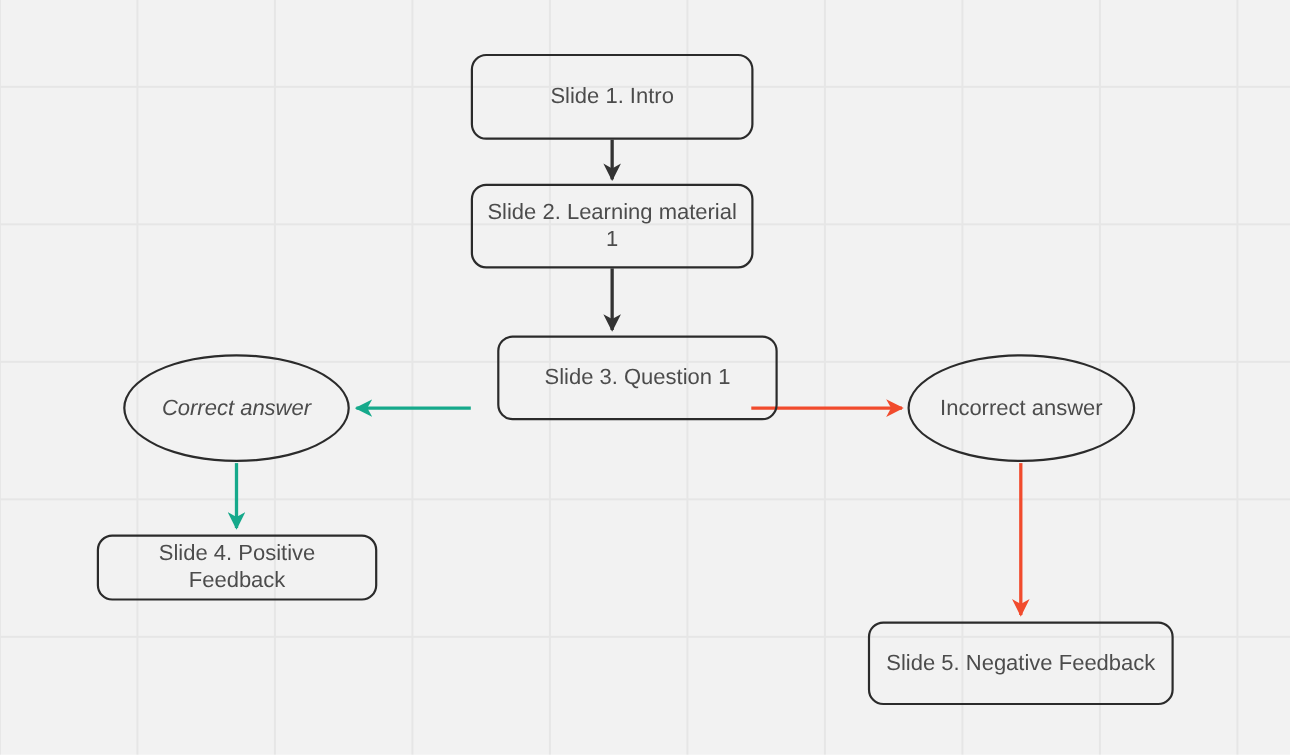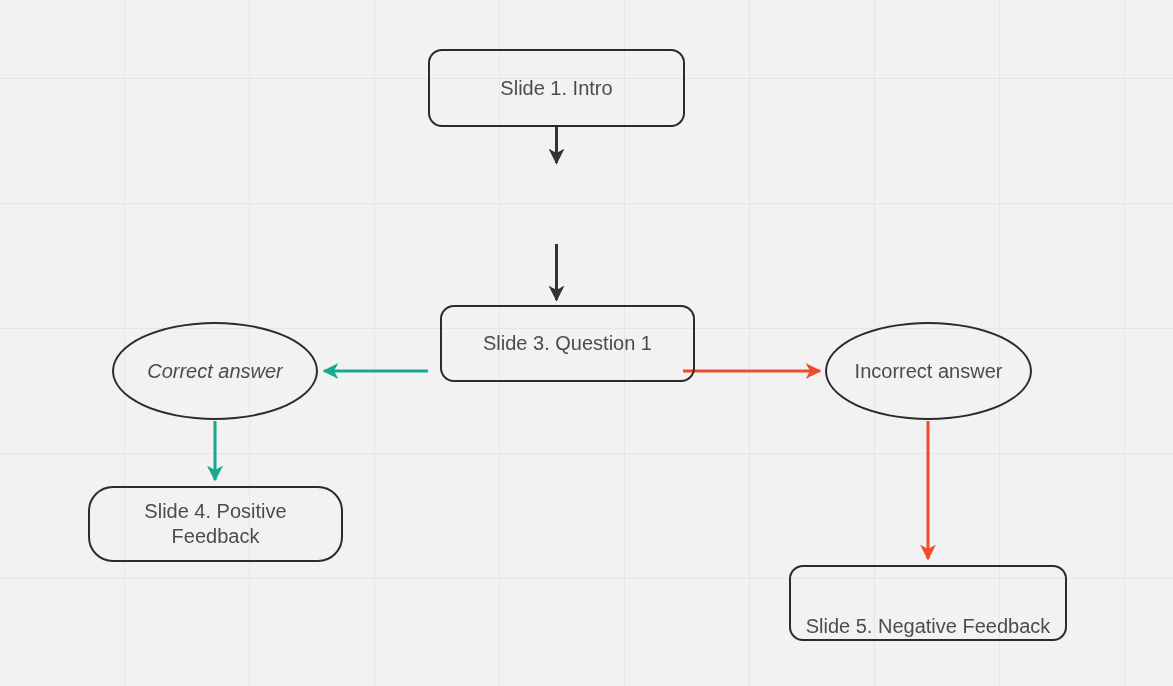--- a/index.html
+++ b/index.html
@@ -39,25 +39,25 @@
     color: #4c4c4c;
     background: transparent;
     cursor: default;
   }
   .node.rect   { border-radius: 14px; }
   .node.ellipse{ border-radius: 50%; }
   .node .label { padding: 0 10px; line-height: 1.25; }
 
   #n-slide1    { left: 428px; top: 49px;  width: 257px; height: 78px; }
   #n-slide2    { left: 428px; top: 167px; width: 257px; height: 77px; }
-  #n-slide3    { left: 440px; top: 305px; width: 255px; height: 77px; }
+  #n-slide3    { left: 452px; top: 305px; width: 255px; height: 77px; }
   #n-correct   { left: 112px; top: 322px; width: 206px; height: 98px; font-style: italic; }
   #n-incorrect { left: 825px; top: 322px; width: 207px; height: 98px; }
-  #n-slide4    { left: 88px;  top: 486px; width: 255px; height: 76px; border-radius: 25px; }
-  #n-slide5    { left: 789px; top: 565px; width: 278px; height: 76px; align-items: flex-end; }
+  #n-slide4    { left: 88px;  top: 486px; width: 255px; height: 60px; }
+  #n-slide5    { left: 789px; top: 565px; width: 278px; height: 76px; }
 </style>
 </head>
 <body>
 
 <div class="canvas">
 
   <svg class="edges" viewBox="0 0 1173 686" xmlns="http://www.w3.org/2000/svg">
     <defs>
       <marker id="arrow-default" viewBox="0 0 10 10" refX="9" refY="5" markerUnits="userSpaceOnUse" markerWidth="16" markerHeight="16" orient="auto">
         <path d="M0,0 L10,5 L0,10 L2.8,5 Z" fill="#333333"></path>
@@ -80,20 +80,23 @@
 
     <line x1="215" y1="421" x2="215" y2="480" stroke-width="3" marker-end="url(#arrow-correct)" stroke="#16a98b"></line>
 
     <line x1="928" y1="421" x2="928" y2="559" stroke-width="3" marker-end="url(#arrow-incorrect)" stroke="#f14b2d"></line>
   </svg>
 
   <div id="n-slide1" class="node rect">
     <span class="label">Slide 1. Intro</span>
   </div>
 
+  <div id="n-slide2" class="node rect">
+    <span class="label">Slide 2. Learning material 1</span>
+  </div>
 
   <div id="n-slide3" class="node rect">
     <span class="label">Slide 3. Question 1</span>
   </div>
 
   <div id="n-correct" class="node ellipse">
     <span class="label">Correct answer</span>
   </div>
 
   <div id="n-incorrect" class="node ellipse">

